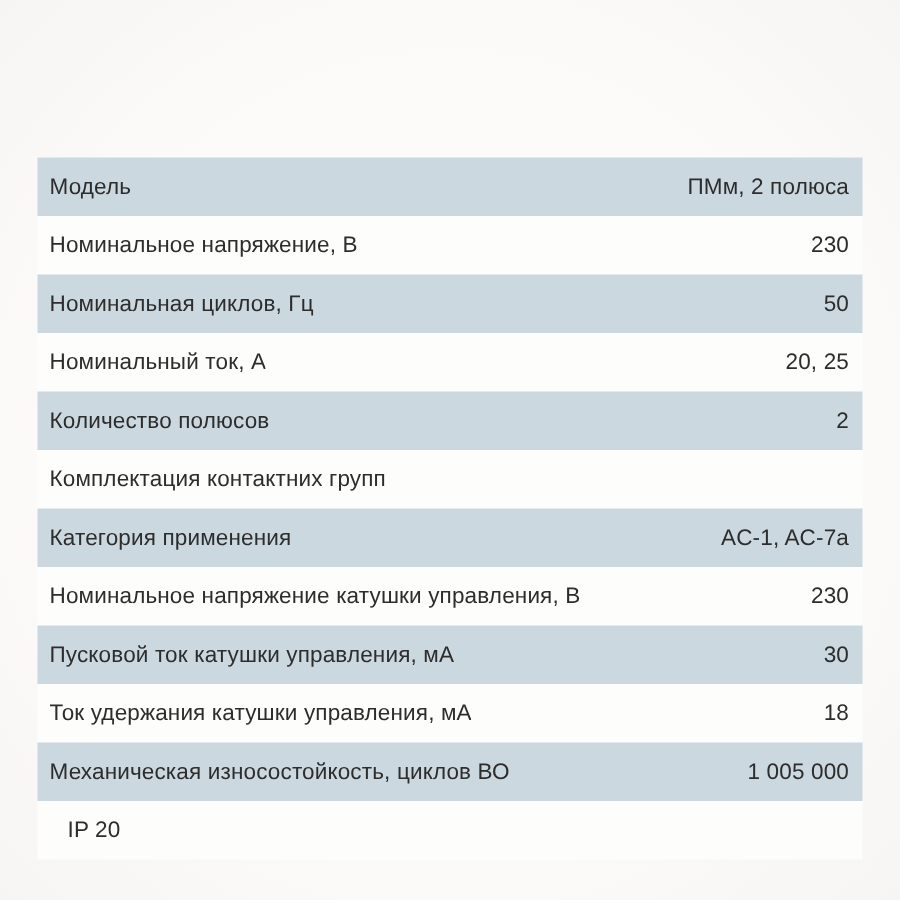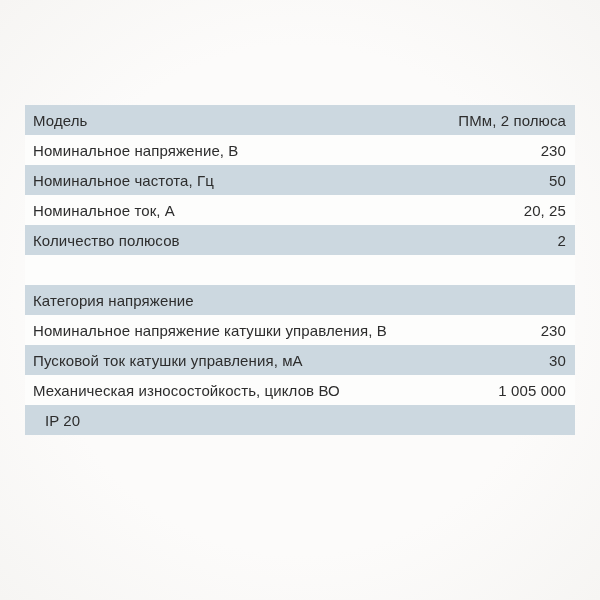--- a/index.html
+++ b/index.html
@@ -21,21 +21,21 @@
     background: radial-gradient(ellipse at center, #fcfbfa 60%, #f6f5f3 100%);
   }
   .spec-table {
     position: absolute;
     left: 25px;
     top: 105px;
     width: 550px;
   }
   .spec-row {
     box-sizing: border-box;
-    height: 30px;
+    height: 39px;
     display: flex;
     align-items: center;
     justify-content: space-between;
     padding: 0 9px 0 8px;
     font-size: 15px;
     color: #2d2d2d;
     letter-spacing: 0.1px;
   }
   .spec-row:nth-child(odd) {
     background: #ccd8e0;
@@ -64,51 +64,57 @@
       <span class="spec-label">Модель</span>
       <span class="spec-value">ПМм, 2 полюса</span>
     </div>
 
     <div class="spec-row">
       <span class="spec-label">Номинальное напряжение, В</span>
       <span class="spec-value">230</span>
     </div>
 
     <div class="spec-row">
-      <span class="spec-label">Номинальное частота, Гц</span>
+      <span class="spec-label">Номинальная циклов, Гц</span>
       <span class="spec-value">50</span>
     </div>
 
     <div class="spec-row">
-      <span class="spec-label">Номинальное ток, А</span>
+      <span class="spec-label">Номинальный ток, А</span>
       <span class="spec-value">20, 25</span>
     </div>
 
     <div class="spec-row">
       <span class="spec-label">Количество полюсов</span>
       <span class="spec-value">2</span>
     </div>
 
     <div class="spec-row">
+      <span class="spec-label">Комплектация контактних групп</span>
     </div>
 
     <div class="spec-row">
-      <span class="spec-label">Категория напряжение</span>
+      <span class="spec-label">Категория применения</span>
+      <span class="spec-value">AC-1, AC-7a</span>
     </div>
 
     <div class="spec-row">
       <span class="spec-label">Номинальное напряжение катушки управления, В</span>
       <span class="spec-value">230</span>
     </div>
 
     <div class="spec-row">
       <span class="spec-label">Пусковой ток катушки управления, мА</span>
       <span class="spec-value">30</span>
     </div>
 
+    <div class="spec-row">
+      <span class="spec-label">Ток удержания катушки управления, мА</span>
+      <span class="spec-value">18</span>
+    </div>
 
     <div class="spec-row">
       <span class="spec-label">Механическая износостойкость, циклов ВО</span>
       <span class="spec-value">1 005 000</span>
     </div>
 
 
     <div class="spec-row">
       <span class="spec-value">IP 20</span>
     </div>

